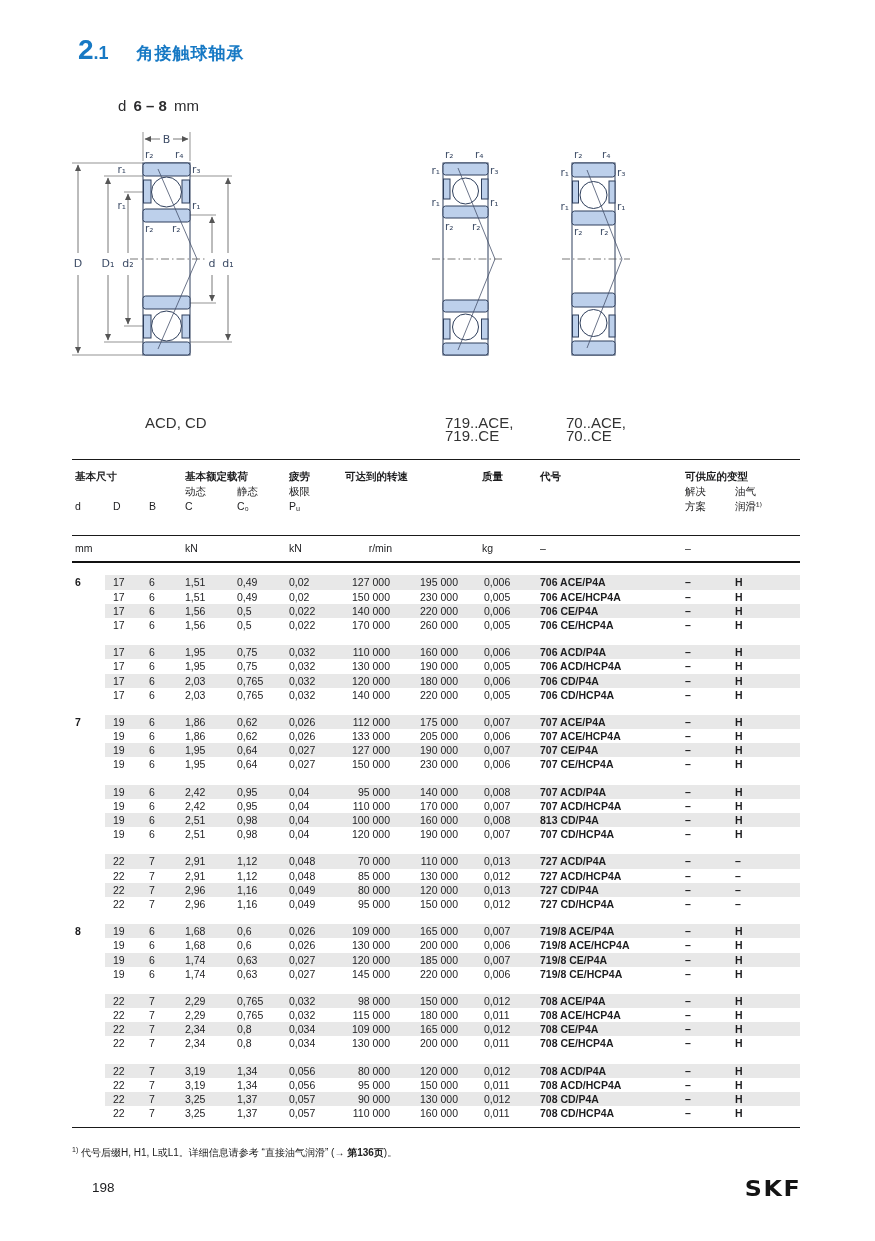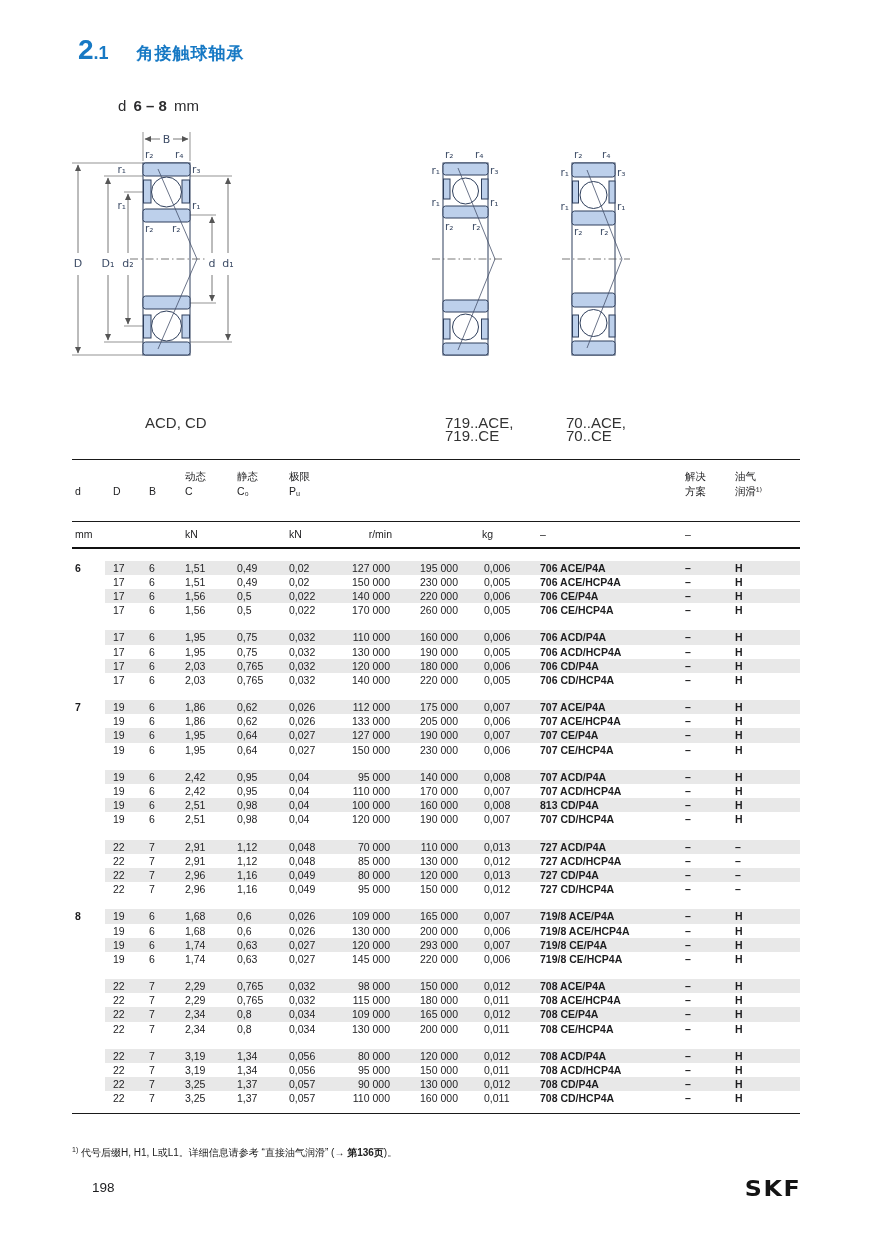--- a/index.html
+++ b/index.html
@@ -207,20 +207,29 @@
     <div>719..CE</div>
   </div>
   <div class="cap" style="left:566px;top:416px">
     <div>70..ACE,</div>
     <div>70..CE</div>
   </div>
 
   <div class="tbl rule-top">
 
     <div class="thead">
+      <div class="hline b grid">
+        <div class="sp13 hc0">基本尺寸</div>
+        <div class="sp45 hc">基本额定载荷</div>
+        <div class="gc6 hc">疲劳</div>
+        <div class="sp78 hc">可达到的转速</div>
+        <div class="gc9 hc20">质量</div>
+        <div class="gc10 hcn">代号</div>
+        <div class="sp1112 hcn">可供应的变型</div>
+      </div>
       <div class="hline grid">
         <div class="gc4 hc">动态</div>
         <div class="gc5 hc">静态</div>
         <div class="gc6 hc b">极限</div>
         <div class="gc11 hcn">解决</div>
         <div class="gc12 hcn">油气</div>
       </div>
       <div class="hline grid">
         <div class="gc1 hc0">d</div>
         <div class="gc2 hc">D</div>
@@ -558,21 +567,21 @@
           <div class="cell c12">H</div>
         </div>
         <div class="trow grid shaded">
           <div class="cell c1"></div>
           <div class="cell c2">19</div>
           <div class="cell c3">6</div>
           <div class="cell c4">1,74</div>
           <div class="cell c5">0,63</div>
           <div class="cell c6">0,027</div>
           <div class="cell c7">120 000</div>
-          <div class="cell c8">293 000</div>
+          <div class="cell c8">185 000</div>
           <div class="cell c9">0,007</div>
           <div class="cell c10">719/8 CE/P4A</div>
           <div class="cell c11">–</div>
           <div class="cell c12">H</div>
         </div>
         <div class="trow grid">
           <div class="cell c1"></div>
           <div class="cell c2">19</div>
           <div class="cell c3">6</div>
           <div class="cell c4">1,74</div>

